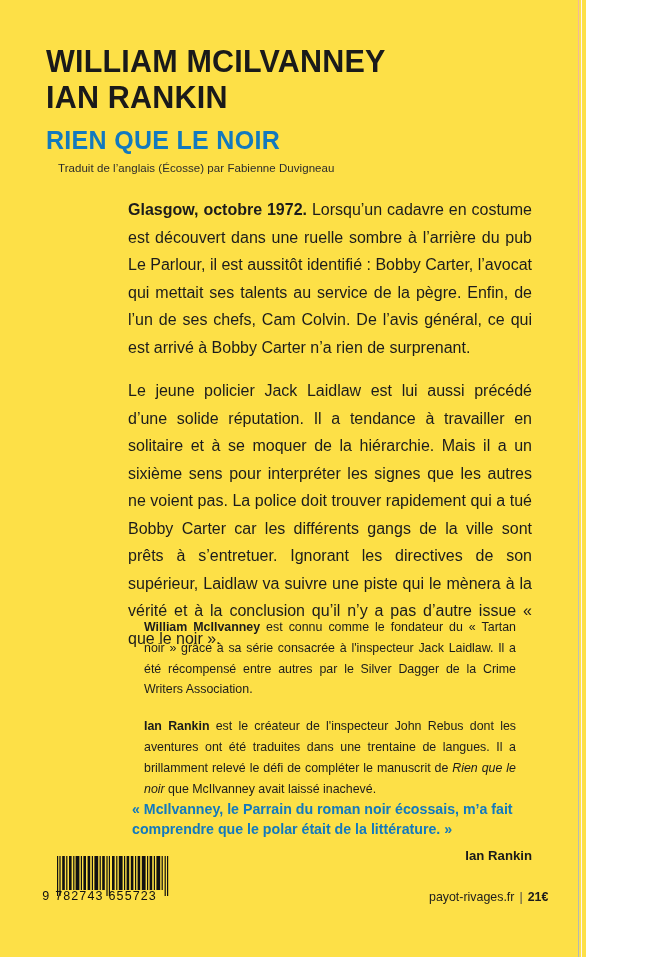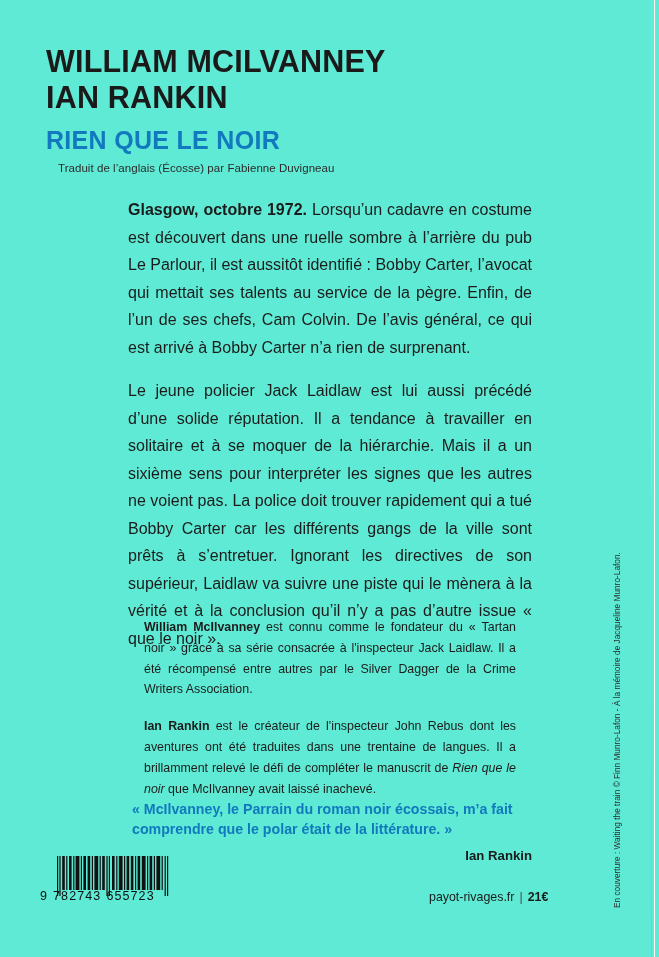--- a/index.html
+++ b/index.html
@@ -8,23 +8,23 @@
     padding: 0;
     background: #ffffff;
   }
   body {
     font-family: "Liberation Sans", sans-serif;
     -webkit-font-smoothing: antialiased;
   }
 
   .cover {
     position: relative;
-    width: 659px;
+    width: 586px;
     height: 957px;
-    background: #5eead4;
+    background: #fde047;
     overflow: hidden;
     box-sizing: border-box;
   }
 
   
   .spine-line {
     position: absolute;
     top: 0;
     right: 7px;
     width: 1px;
@@ -138,28 +138,29 @@
     top: 856px;
     width: 112px;
   }
   .barcode-bars {
     height: 40px;
     width: 112px;
     display: block;
   }
   .barcode-digits {
     position: absolute;
-    left: 40px;
+    left: 32px;
     top: 889px;
     width: 140px;
     font-size: 12.5px;
     letter-spacing: 1.1px;
     color: #101010;
     font-family: "Liberation Sans", sans-serif;
     white-space: nowrap;
+    text-align: center;
   }
   .barcode-digits .lead-digit { margin-right: 5px; }
 
   
   .publisher {
     position: absolute;
     left: 405px;
     top: 890px;
     font-size: 12.4px;
     color: #1c1c1c;

